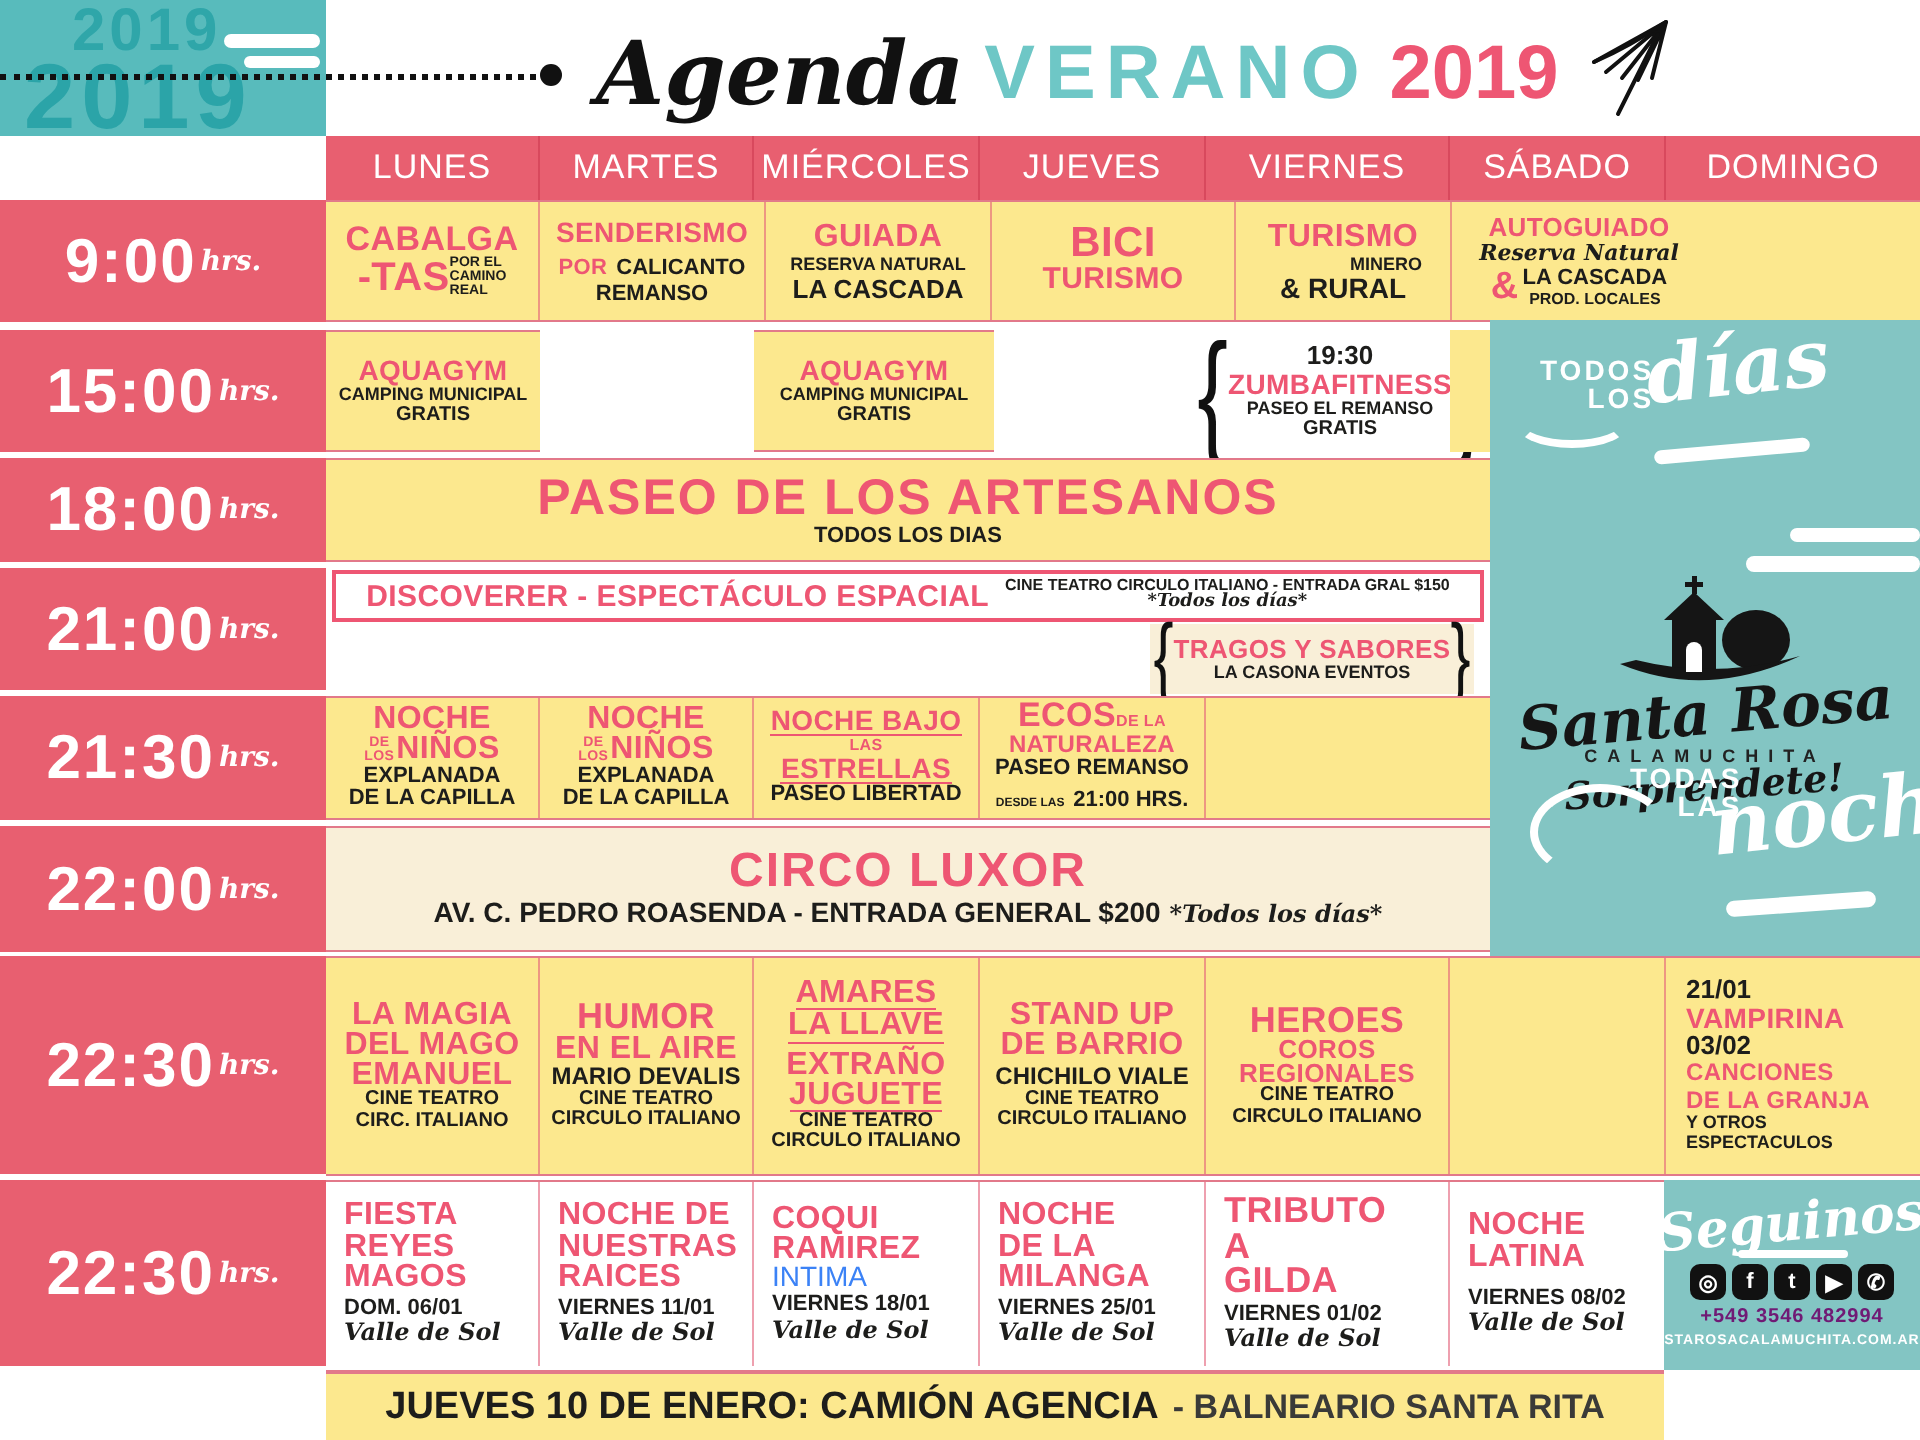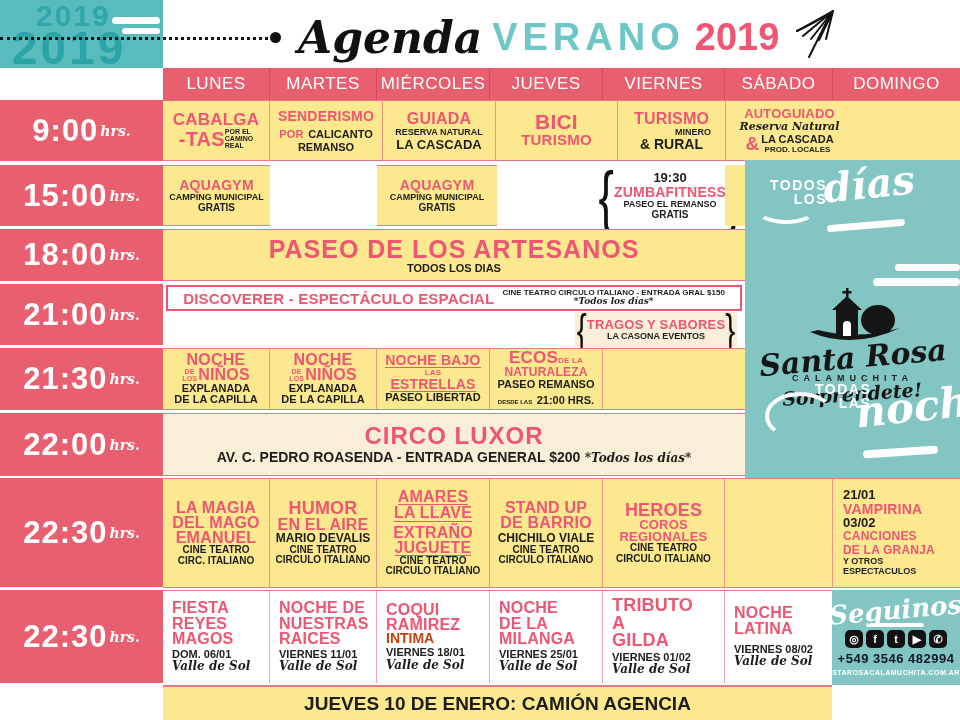--- a/index.html
+++ b/index.html
@@ -331,21 +331,21 @@
       <div class="cell flexc" style="width:107px;align-items:flex-start;padding-left:9px;text-align:left">
         <span class="pinkT t16">NOCHE DE</span>
         <span class="pinkT t16">NUESTRAS</span>
         <span class="pinkT t16">RAICES</span>
         <span class="blk s11" style="margin-top:3px">VIERNES 11/01</span>
         <span class="vds">Valle de Sol</span>
       </div>
       <div class="cell flexc" style="width:113px;align-items:flex-start;padding-left:9px;text-align:left">
         <span class="pinkT t16">COQUI</span>
         <span class="pinkT t16">RAMIREZ</span>
-        <span class="t14" style="color:#c2410c;font-weight:bold">INTIMA</span>
+        <span class="t14" style="color:#3b82f6;font-weight:normal">INTIMA</span>
         <span class="blk s11" style="margin-top:2px">VIERNES 18/01</span>
         <span class="vds">Valle de Sol</span>
       </div>
       <div class="cell flexc" style="width:113px;align-items:flex-start;padding-left:9px;text-align:left">
         <span class="pinkT t16">NOCHE</span>
         <span class="pinkT t16">DE LA</span>
         <span class="pinkT t16">MILANGA</span>
         <span class="blk s11" style="margin-top:3px">VIERNES 25/01</span>
         <span class="vds">Valle de Sol</span>
       </div>
@@ -403,21 +403,22 @@
   <div class="abs seguinos">
     <div class="script" style="color:#fff;font-size:26px;line-height:.9;transform:rotate(-5deg)">Seguinos</div>
     <div class="swoosh" style="width:55px;height:4px;margin-top:-2px"></div>
     <div class="sicons">
       <span class="sicon">◎</span>
       <span class="sicon">f</span>
       <span class="sicon">t</span>
       <span class="sicon">▶</span>
       <span class="sicon">✆</span>
     </div>
-    <div style="color:#0f172a;font-weight:bold;font-size:13px;letter-spacing:.5px">+549 3546 482994</div>
+    <div style="color:#701a75;font-weight:bold;font-size:10px;letter-spacing:.5px">+549 3546 482994</div>
     <div style="color:#fff;font-weight:bold;font-size:7px;letter-spacing:.5px">STAROSACALAMUCHITA.COM.AR</div>
   </div>
 
   <div class="abs banner">
     <span class="blk" style="font-size:19px">JUEVES 10 DE ENERO: CAMIÓN AGENCIA</span>
+    <span style="font-size:17px;font-weight:bold;color:#3a3a38">- BALNEARIO SANTA RITA</span>
   </div>
 
 </div>
 
 </body></html>

